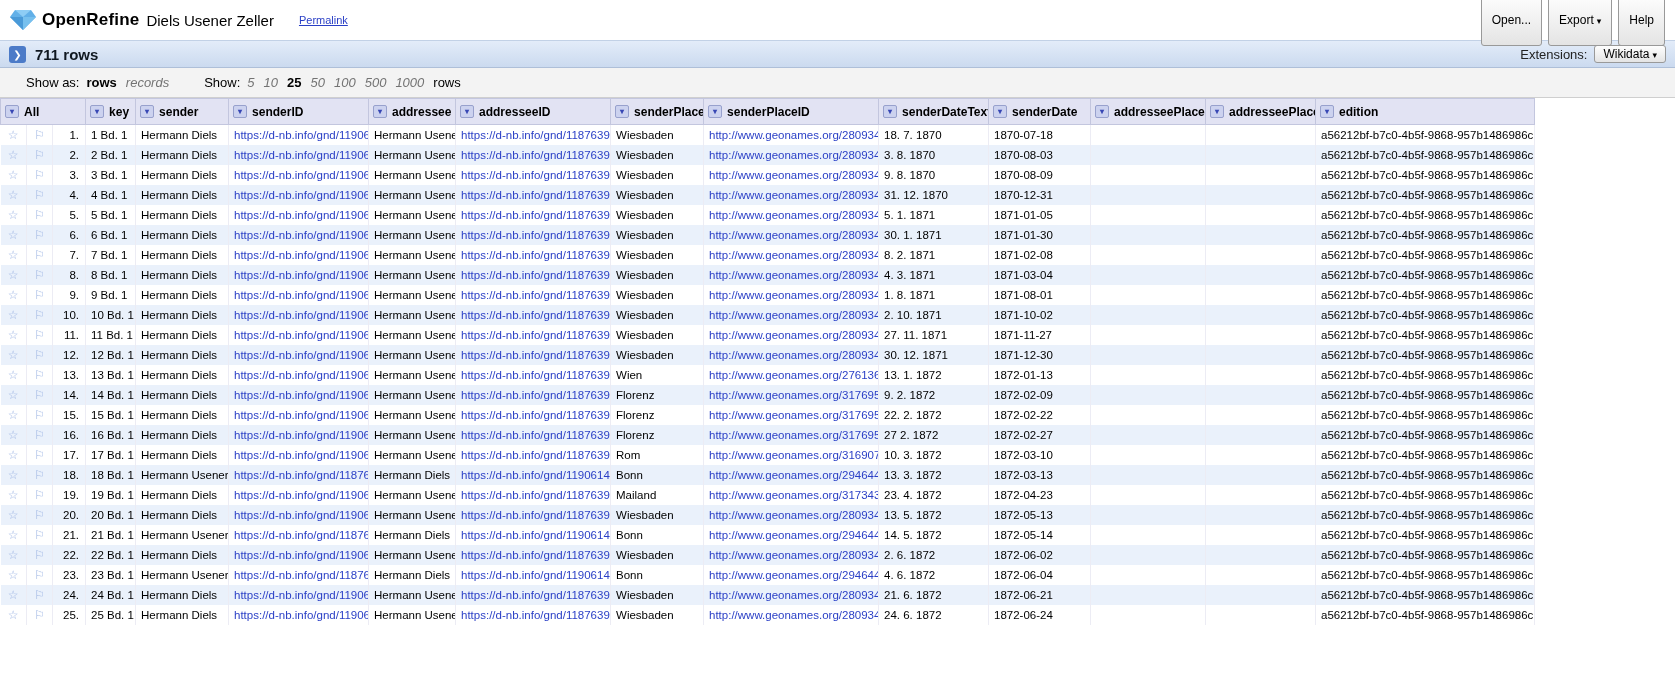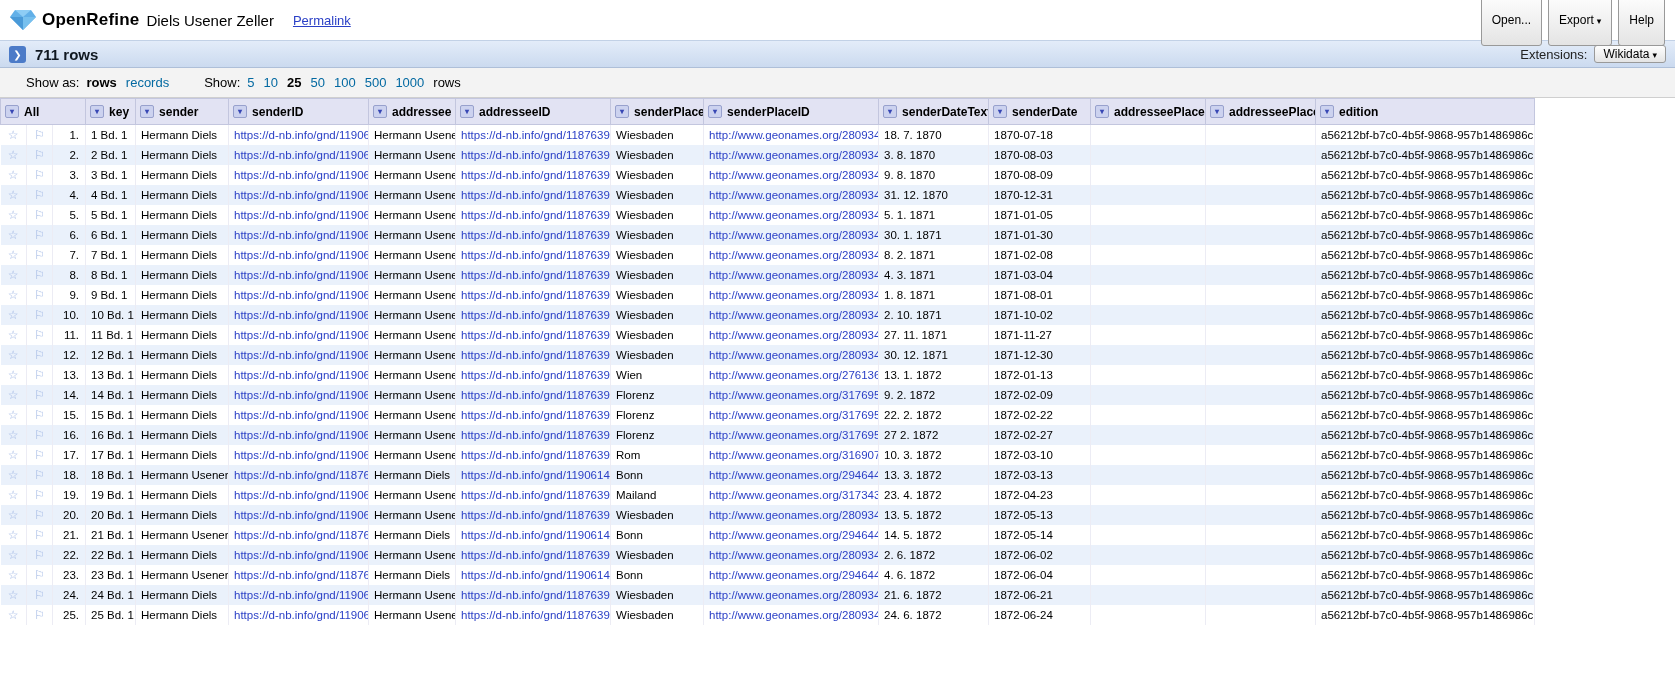--- a/index.html
+++ b/index.html
@@ -9,21 +9,21 @@
     font-family:"Liberation Sans", sans-serif;
     background:#ffffff; color:#000;
   }
   .app { width:1675px; height:681px; background:#fff; }
 
   
   .app-header { display:flex; align-items:center; height:40px; padding:0 10px; background:#fff; }
   .logo { display:flex; align-items:center; margin-right:6px; }
   .app-name { font-weight:bold; font-size:17px; letter-spacing:0.2px; }
   .project-name { font-size:15px; margin-left:7px; }
-  .permalink { font-size:13px; color:#2a3fc6; text-decoration:underline; margin-left:19px; cursor:pointer; }
+  .permalink { font-size:11px; color:#2a3fc6; text-decoration:underline; margin-left:25px; cursor:pointer; }
   .header-buttons { margin-left:auto; display:flex; gap:6px; }
   .btn {
     font-family:"Liberation Sans", sans-serif;
     font-size:12px; padding:18px 10px; border:1px solid #999; border-radius:3px;
     background:linear-gradient(#fefefe,#e4e4e4); cursor:pointer; color:#000;
   }
   .btn .caret { font-size:9px; margin-left:3px; }
 
   
   .summary-bar {
@@ -41,21 +41,21 @@
 
   
   .controls {
     display:flex; align-items:center; height:30px; padding:0 26px;
     background:#f3f3f3; border-bottom:1px solid #cfcfcf; font-size:13px;
   }
   .label { margin-right:7px; }
   .gap { display:inline-block; width:26px; }
   .link { color:#2a3fc6; cursor:pointer; }
   .mode-opt, .size-opt { margin-right:9px; cursor:pointer; }
-  .opt-link { color:#0369a1; }
+  .opt-link { color:#737373;font-style:italic; }
   .opt-current { color:#000; font-weight:bold; cursor:default; }
   .suffix { margin-left:0; }
   .pagination { margin-left:auto; display:flex; align-items:center; gap:11px; font-size:13px; }
   .pag-disabled { color:#a8a8a8; }
   .page-input {
     width:38px; height:20px; font-size:12px; border:1px solid #999; padding:1px 2px;
     font-family:"Liberation Sans", sans-serif;
   }
 
   

